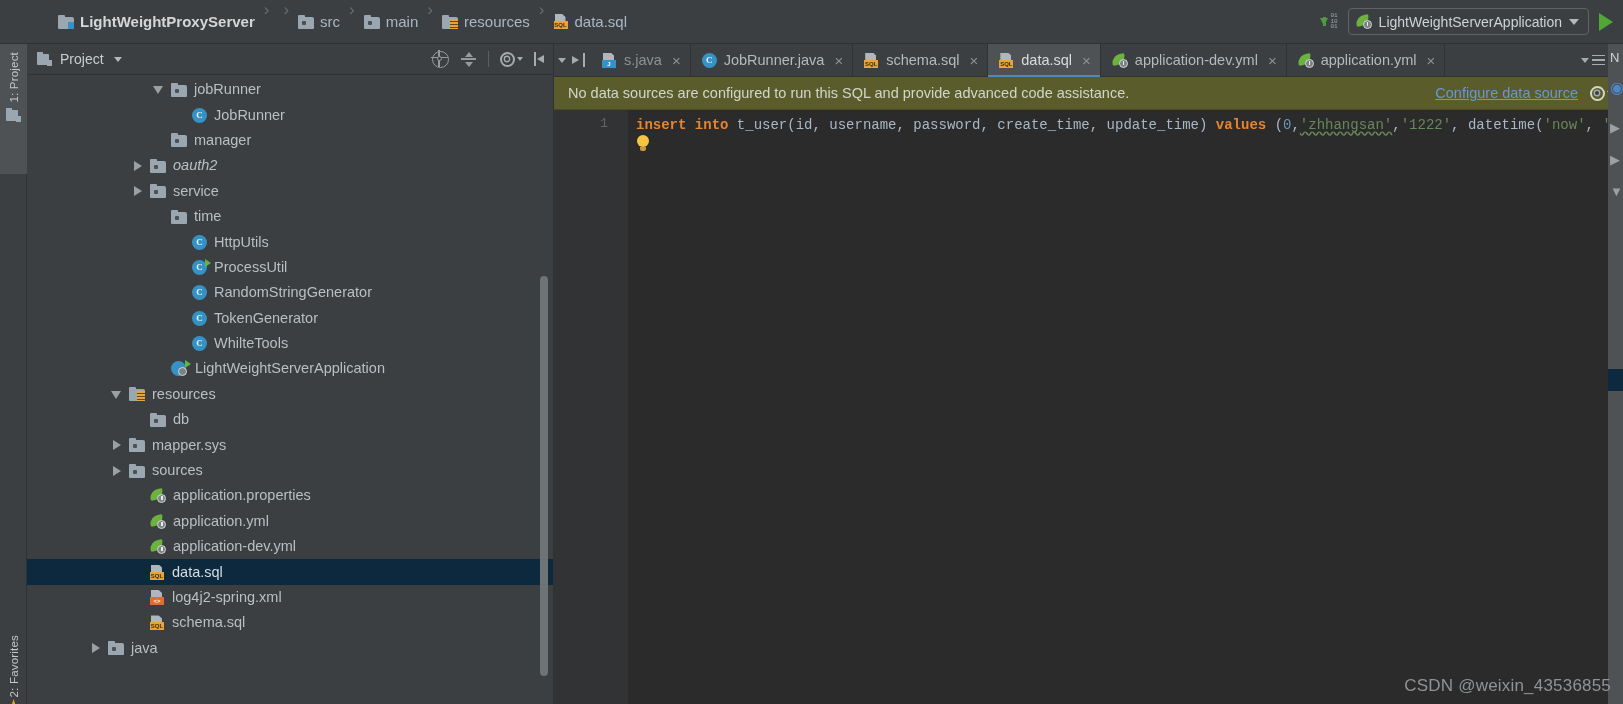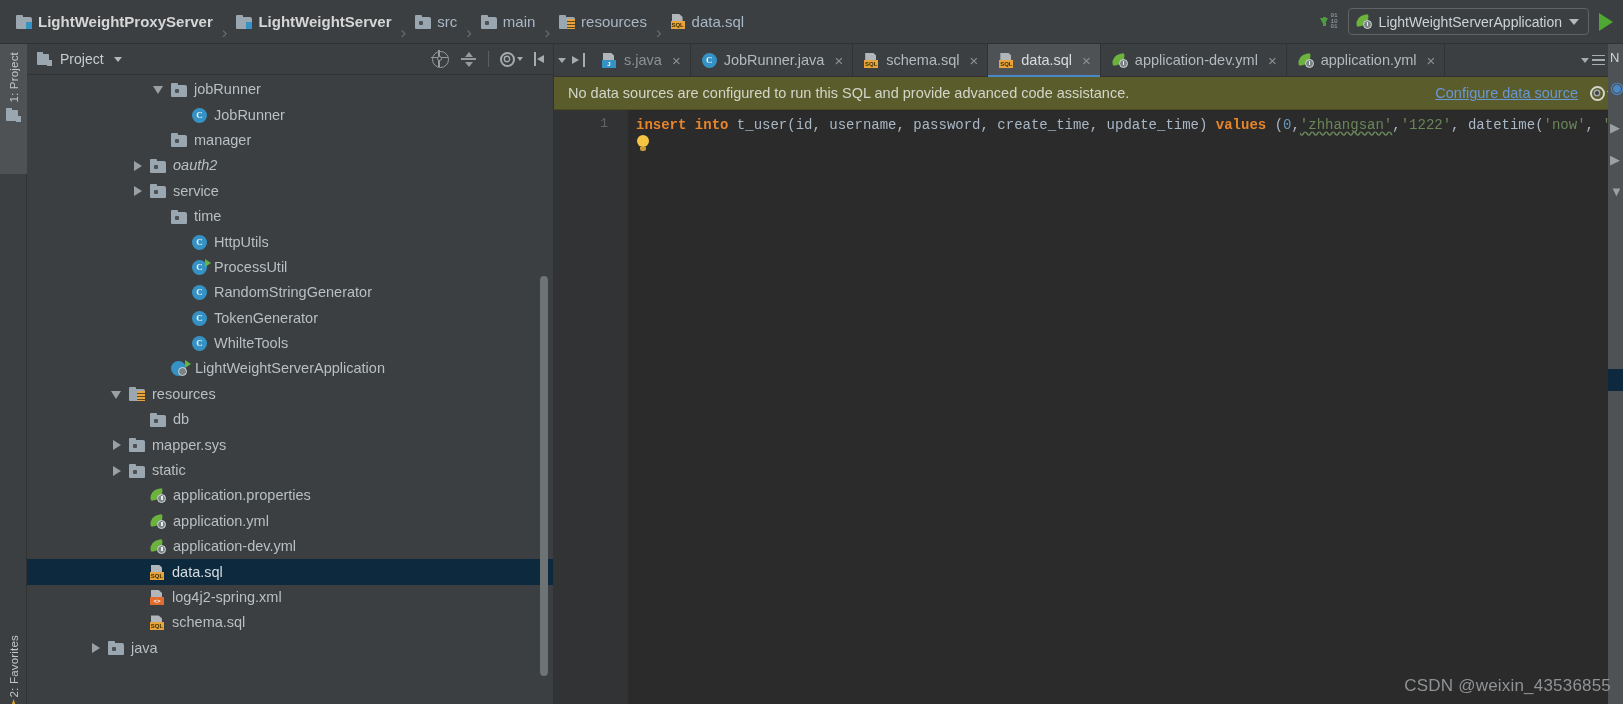--- a/index.html
+++ b/index.html
@@ -16,21 +16,21 @@
     color: #bbbbbb;
   }
 
   
   .navbar {
     position: absolute; left: 0; top: 0; width: 1623px; height: 44px;
     background: #3c3f41;
     border-bottom: 1px solid #323232;
     display: flex; align-items: center;
   }
-  .crumbs { display: flex; align-items: flex-end; padding-left: 14px; height: 100%; }
+  .crumbs { display: flex; align-items: flex-start; padding-left: 14px; height: 100%; margin-left: 42px; }
   .crumb {
     display: flex; align-items: center; gap: 6px;
     font-size: 15px; color: #a9b7c6; height: 100%;
     padding: 0 2px;
   }
   .crumb.bold { font-weight: bold; color: #d6d6d6; }
   .crumb-sep { color: #6b6b6b; font-size: 17px; margin: 0 7px; }
 
   
   .ic { display:inline-block; position:relative; flex:none; }
@@ -271,27 +271,20 @@
   <div class="navbar">
     <div class="crumbs" id="crumbs">
         <span class="crumb bold">
           <span class="ic ic-module">
             <span class="f"></span>
             <span class="b"></span>
           </span>
           <span>LightWeightProxyServer</span>
         </span>
         <span class="crumb-sep">›</span>
-        <span class="crumb bold">
-          <span class="ic ic-module">
-            <span class="f"></span>
-            <span class="b"></span>
-          </span>
-          <span>LightWeightServer</span>
-        </span>
         <span class="crumb-sep">›</span>
         <span class="crumb">
           <span class="ic ic-folder">
             <span class="f"></span>
           </span>
           <span>src</span>
         </span>
         <span class="crumb-sep">›</span>
         <span class="crumb">
           <span class="ic ic-folder">
@@ -473,21 +466,21 @@
           <span class="ic ic-folder">
             <span class="f"></span>
           </span>
           <span class="tlabel">mapper.sys</span>
         </div>
         <div class="trow" style="padding-left: 84px;">
           <span class="twist right"></span>
           <span class="ic ic-folder">
             <span class="f"></span>
           </span>
-          <span class="tlabel">static</span>
+          <span class="tlabel">sources</span>
         </div>
         <div class="trow" style="padding-left: 105px;">
           <span class="twist"></span>
           <span class="ic ic-spring">
             <span class="leaf"></span>
             <span class="ring"></span>
           </span>
           <span class="tlabel">application.properties</span>
         </div>
         <div class="trow" style="padding-left: 105px;">

